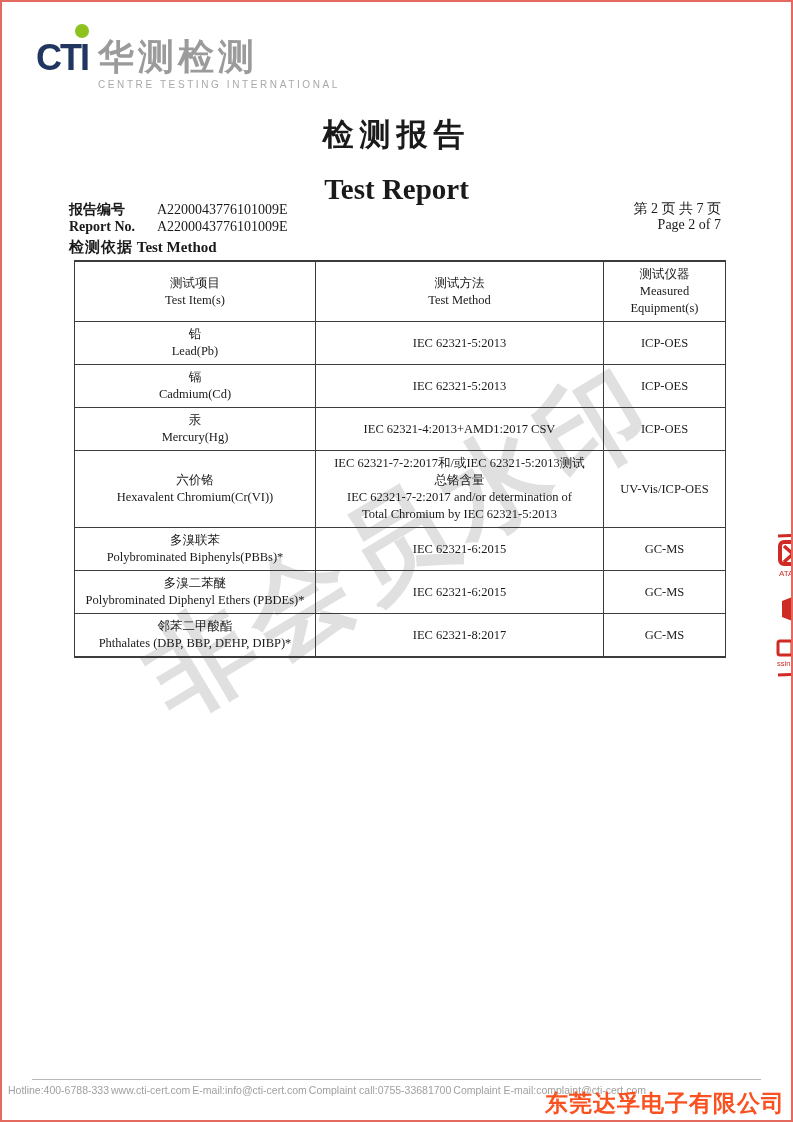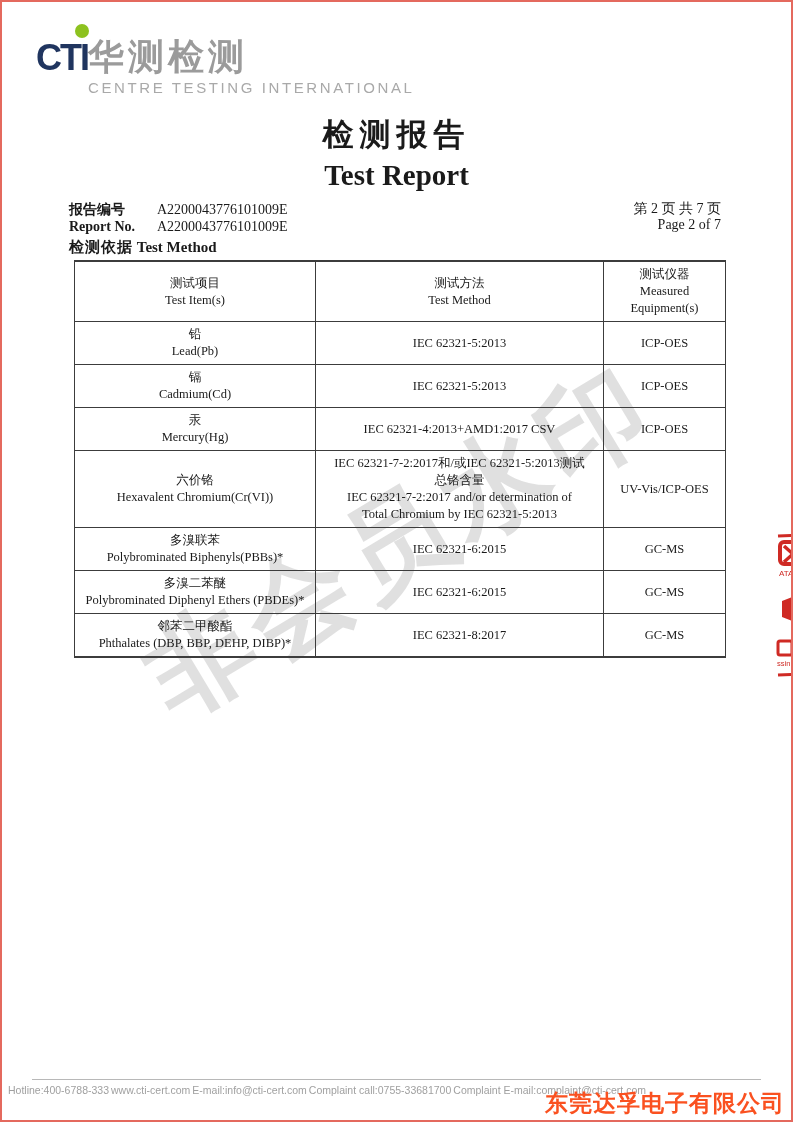--- a/index.html
+++ b/index.html
@@ -13,30 +13,30 @@
     font-family:"Liberation Serif", serif;
     color:#1a1a1a;
   }
 
   
   .logo { position:absolute; top:26px; left:34px; display:flex; align-items:flex-start; }
   .cti-mark { position:relative; font-family:"Liberation Sans", sans-serif; font-weight:bold;
               font-size:36px; line-height:60px; color:#20355f; letter-spacing:-2px; }
   .green-dot { position:absolute; top:-4px; right:-1px; width:14px; height:14px;
                border-radius:50%; background:#8dc21f; }
-  .logo-right { margin-top:10px; }
+  .logo-right { margin-left:10px; margin-top:10px; }
   .logo-zh { font-size:36px; line-height:38px; color:#9b9b9b; font-weight:bold;
              font-family:"Liberation Sans", sans-serif; letter-spacing:4px; }
-  .logo-cap { font-size:15px; color:#a9a9a9; letter-spacing:2.6px; margin-top:3px;
+  .logo-cap { font-size:10px; color:#a9a9a9; letter-spacing:2.6px; margin-top:3px;
               font-family:"Liberation Sans", sans-serif; white-space:nowrap; }
 
   
   .title-block { position:absolute; top:112px; left:0; width:100%; text-align:center; }
   .title-zh { font-size:31px; font-weight:bold; letter-spacing:6px; }
-  .title-en { font-size:29px; font-weight:bold; margin-top:3px; }
+  .title-en { font-size:29px; font-weight:bold; margin-top:17px; }
 
   
   .meta { position:absolute; top:199px; left:67px; right:70px;
           display:flex; justify-content:space-between; font-size:14px; }
   .meta-left  { display:grid; grid-template-columns:86px auto; column-gap:2px; line-height:17px; }
   .meta-label { font-weight:bold; }
   .meta-right { text-align:right; line-height:16px; }
   .section-label { position:absolute; top:236px; left:67px; font-size:15px; font-weight:bold; }
   .section-label .zh { letter-spacing:1px; }
 

